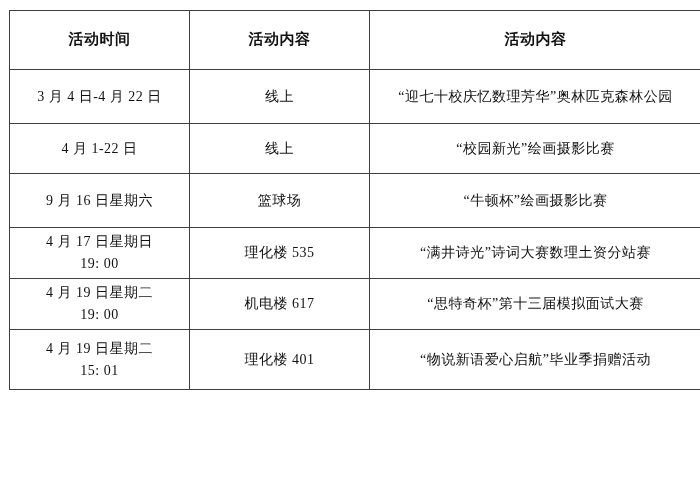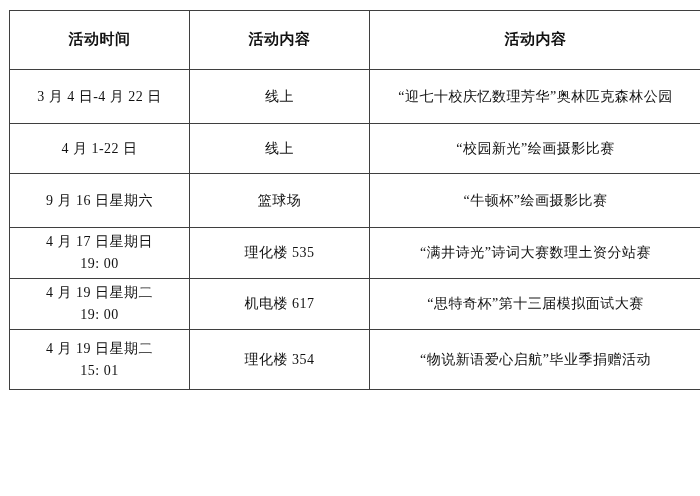--- a/index.html
+++ b/index.html
@@ -103,19 +103,19 @@
             <div class="time-line2">19: 00</div>
           </td>
           <td>机电楼 617</td>
           <td>“思特奇杯”第十三届模拟面试大赛</td>
         </tr>
         <tr style="height:60px">
           <td>
             <div>4 月 19 日星期二</div>
             <div class="time-line2">15: 01</div>
           </td>
-          <td>理化楼 354</td>
+          <td>理化楼 401</td>
           <td>“物说新语爱心启航”毕业季捐赠活动</td>
         </tr>
       </tbody>
     </table>
   </div>
 </div>
 
 </body></html>

